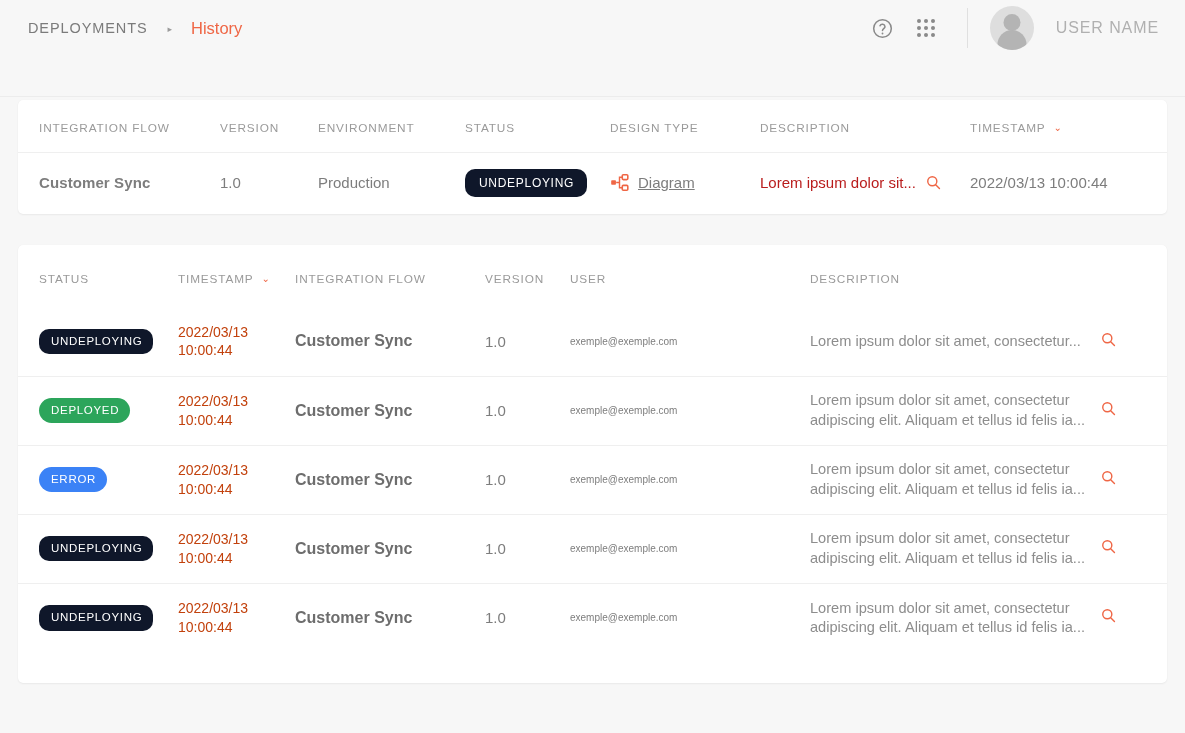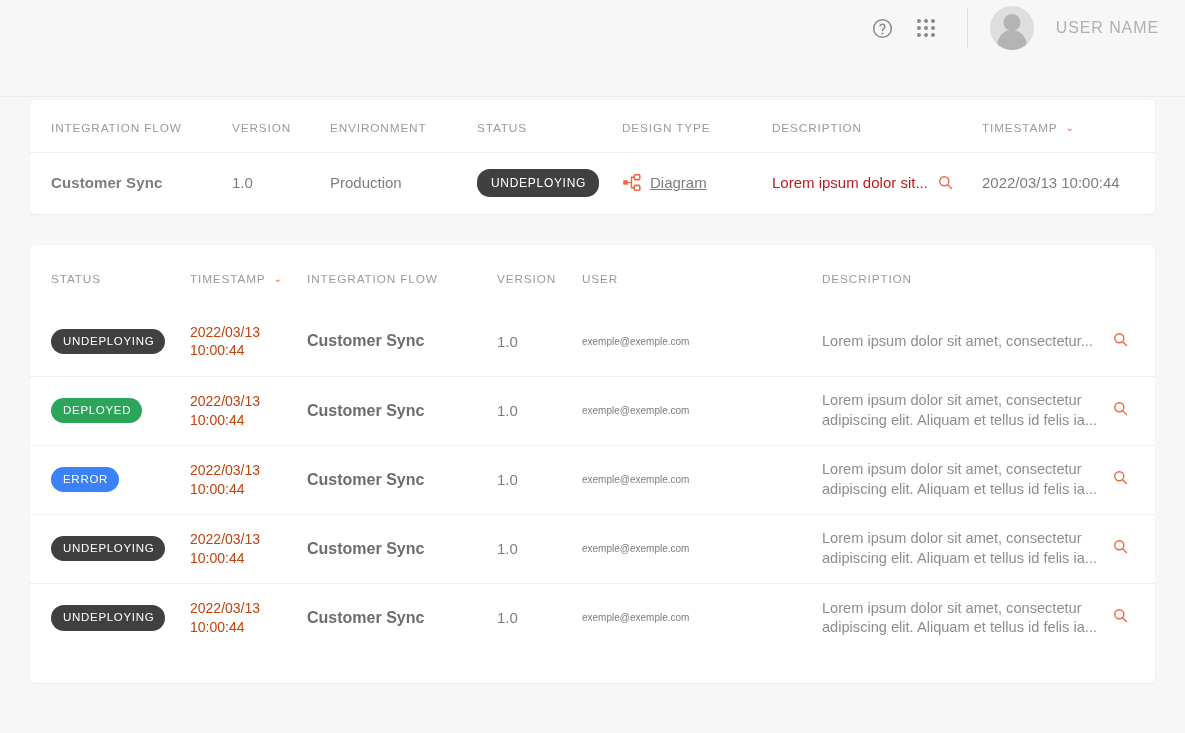--- a/index.html
+++ b/index.html
@@ -109,21 +109,21 @@
   }
   .username {
     font-size: 16px;
     letter-spacing: 0.9px;
     color: #b0b0b0;
     margin-left: 22px;
     text-transform: uppercase;
   }
 
   
-  .content { padding: 0 30px; }
+  .content { padding: 0 18px; }
 
   .card {
     background: #ffffff;
     border-radius: 5px;
     box-shadow: 0 1px 2px rgba(0,0,0,0.055), 0 0 1px rgba(0,0,0,0.05);
   }
   .card-summary { margin-top: 3px; height: 114px; }
   .card-history { margin-top: 31px; height: 438px; }
 
   
@@ -164,21 +164,21 @@
     color: #ffffff;
     font-size: 11.5px;
     letter-spacing: 0.7px;
     line-height: 1;
     text-transform: uppercase;
     text-align: center;
     white-space: nowrap;
   }
   .badge-lg { padding: 8px 13px 8px 14px; font-size: 12px; }
   .badge-sm { padding: 7px 11px 7px 12px; }
-  .badge-undeploying { background: #404040; }
+  .badge-undeploying { background: #0f172a; border-radius: 10px; }
   .badge-deployed { background: #2ca55b; }
   .badge-error { background: #3b82f6; }
 
   .designtype {
     display: flex;
     align-items: center;
     gap: 9px;
   }
   .designtype .label { font-size: 15px; color: #7d7d7d; text-decoration: underline; }
 
@@ -226,20 +226,25 @@
     white-space: pre-line;
     padding-right: 10px;
   }
   .h-action { text-align: left; }
 </style>
 </head>
 <body>
 
 <div class="topbar">
 
+  <div class="breadcrumb">
+    <span class="bc-root">DEPLOYMENTS</span>
+    <span class="bc-sep">▸</span>
+    <span class="bc-current">History</span>
+  </div>
 
   <div class="topbar-right">
     <div class="icon-btn help-icon">
       <svg width="23" height="23" viewBox="0 0 24 24" fill="none" stroke="#8a8a8a" stroke-width="1.6">
         <circle cx="12" cy="12" r="9.2"></circle>
         <path d="M9.4 9.2a2.7 2.7 0 0 1 5.2.9c0 1.8-2.6 2.2-2.6 3.9" stroke-linecap="round"></path>
         <circle cx="12" cy="17.2" r="0.95" fill="#8a8a8a" stroke="none"></circle>
       </svg>
     </div>
 

